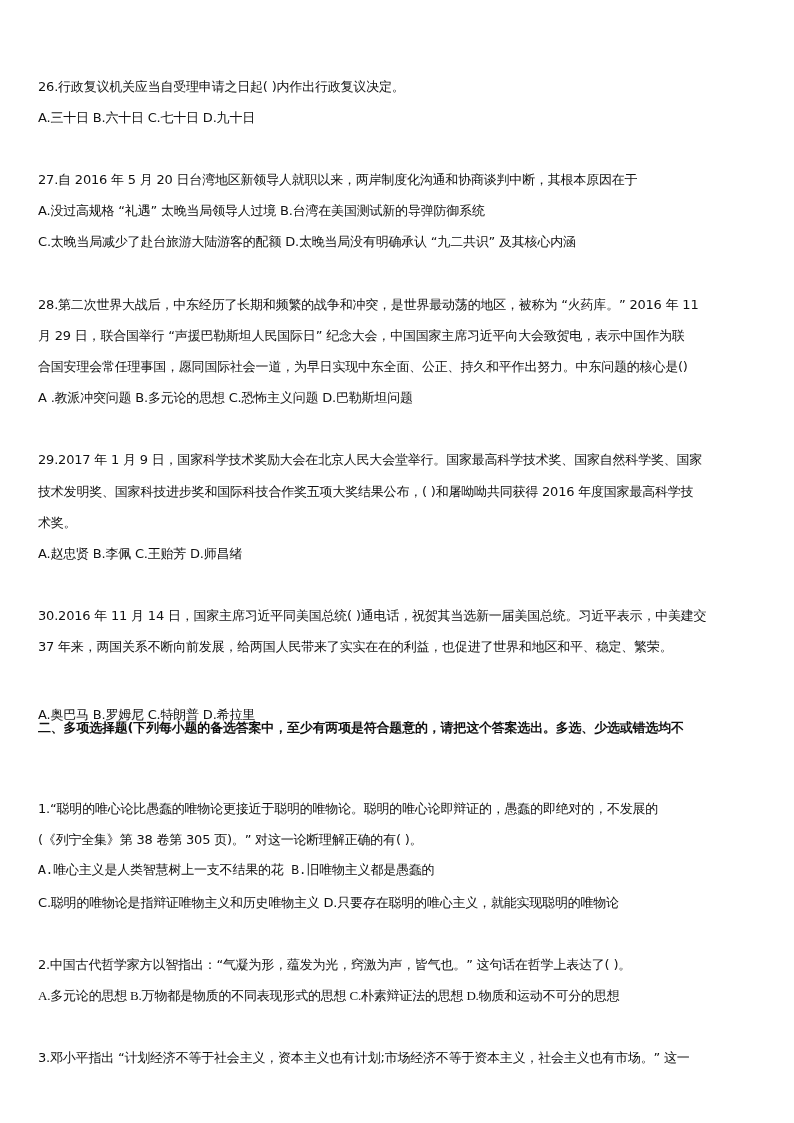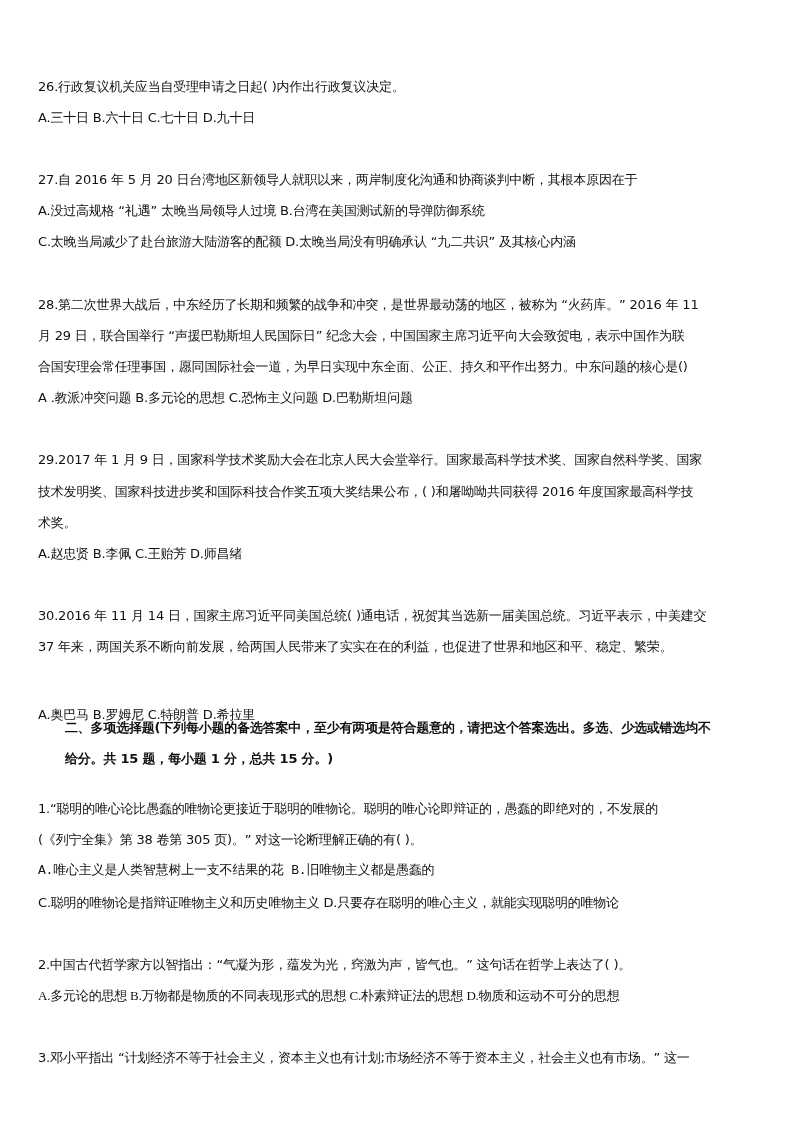--- a/index.html
+++ b/index.html
@@ -6,21 +6,21 @@
   body {
     width: 794px; height: 1123px; position: relative; overflow: hidden;
     font-family: "DejaVu Sans", "Liberation Sans", sans-serif;
     color: #111111;
   }
   .page { position: absolute; left: 0; top: 0; width: 794px; height: 1123px; }
   .line {
     position: absolute; left: 38px; white-space: nowrap;
     font-size: 13px; line-height: 16px; letter-spacing: -0.2px;
   }
-  .bold { font-weight: bold; margin-left: 27px; }
+  .bold { font-weight: bold; }
 </style>
 </head>
 <body>
 
 <div class="page">
 
   <div class="line" style="top:79px;">26.行政复议机关应当自受理申请之日起( )内作出行政复议决定。</div>
   <div class="line" style="top:110px;">A.三十日 B.六十日 C.七十日 D.九十日</div>
 
   <div class="line" style="top:172px;text-align:center;">27.自 2016 年 5 月 20 日台湾地区新领导人就职以来，两岸制度化沟通和协商谈判中断，其根本原因在于</div>
@@ -35,21 +35,20 @@
   <div class="line" style="top:452px;">29.2017 年 1 月 9 日，国家科学技术奖励大会在北京人民大会堂举行。国家最高科学技术奖、国家自然科学奖、国家</div>
   <div class="line" style="top:484px;">技术发明奖、国家科技进步奖和国际科技合作奖五项大奖结果公布，( )和屠呦呦共同获得 2016 年度国家最高科学技</div>
   <div class="line" style="top:515px;">术奖。</div>
   <div class="line" style="top:546px;">A.赵忠贤 B.李佩 C.王贻芳 D.师昌绪</div>
 
   <div class="line" style="top:608px;">30.2016 年 11 月 14 日，国家主席习近平同美国总统( )通电话，祝贺其当选新一届美国总统。习近平表示，中美建交</div>
   <div class="line" style="top:639px;">37 年来，两国关系不断向前发展，给两国人民带来了实实在在的利益，也促进了世界和地区和平、稳定、繁荣。</div>
   <div class="line" style="top:671px;margin-top:36px;">A.奥巴马 B.罗姆尼 C.特朗普 D.希拉里</div>
 
   <div class="line bold" style="top:720px;">二、多项选择题(下列每小题的备选答案中，至少有两项是符合题意的，请把这个答案选出。多选、少选或错选均不</div>
-  <div class="line bold" style="top:751px;">给分。共 15 题，每小题 1 分，总共 15 分。)</div>
 
   <div class="line" style="top:801px;">1.“聪明的唯心论比愚蠢的唯物论更接近于聪明的唯物论。聪明的唯心论即辩证的，愚蠢的即绝对的，不发展的</div>
   <div class="line" style="top:832px;">(《列宁全集》第 38 卷第 305 页)。” 对这一论断理解正确的有( )。</div>
   <div class="line" style="top:863px;font-family:Liberation Mono, monospace;">A.唯心主义是人类智慧树上一支不结果的花     B.旧唯物主义都是愚蠢的</div>
   <div class="line" style="top:895px;">C.聪明的唯物论是指辩证唯物主义和历史唯物主义     D.只要存在聪明的唯心主义，就能实现聪明的唯物论</div>
 
   <div class="line" style="top:957px;">2.中国古代哲学家方以智指出：“气凝为形，蕴发为光，窍激为声，皆气也。” 这句话在哲学上表达了( )。</div>
   <div class="line" style="top:988px;font-family:Liberation Serif, serif;">A.多元论的思想   B.万物都是物质的不同表现形式的思想 C.朴素辩证法的思想   D.物质和运动不可分的思想</div>
 
   <div class="line" style="top:1050px;">3.邓小平指出 “计划经济不等于社会主义，资本主义也有计划;市场经济不等于资本主义，社会主义也有市场。” 这一</div>

